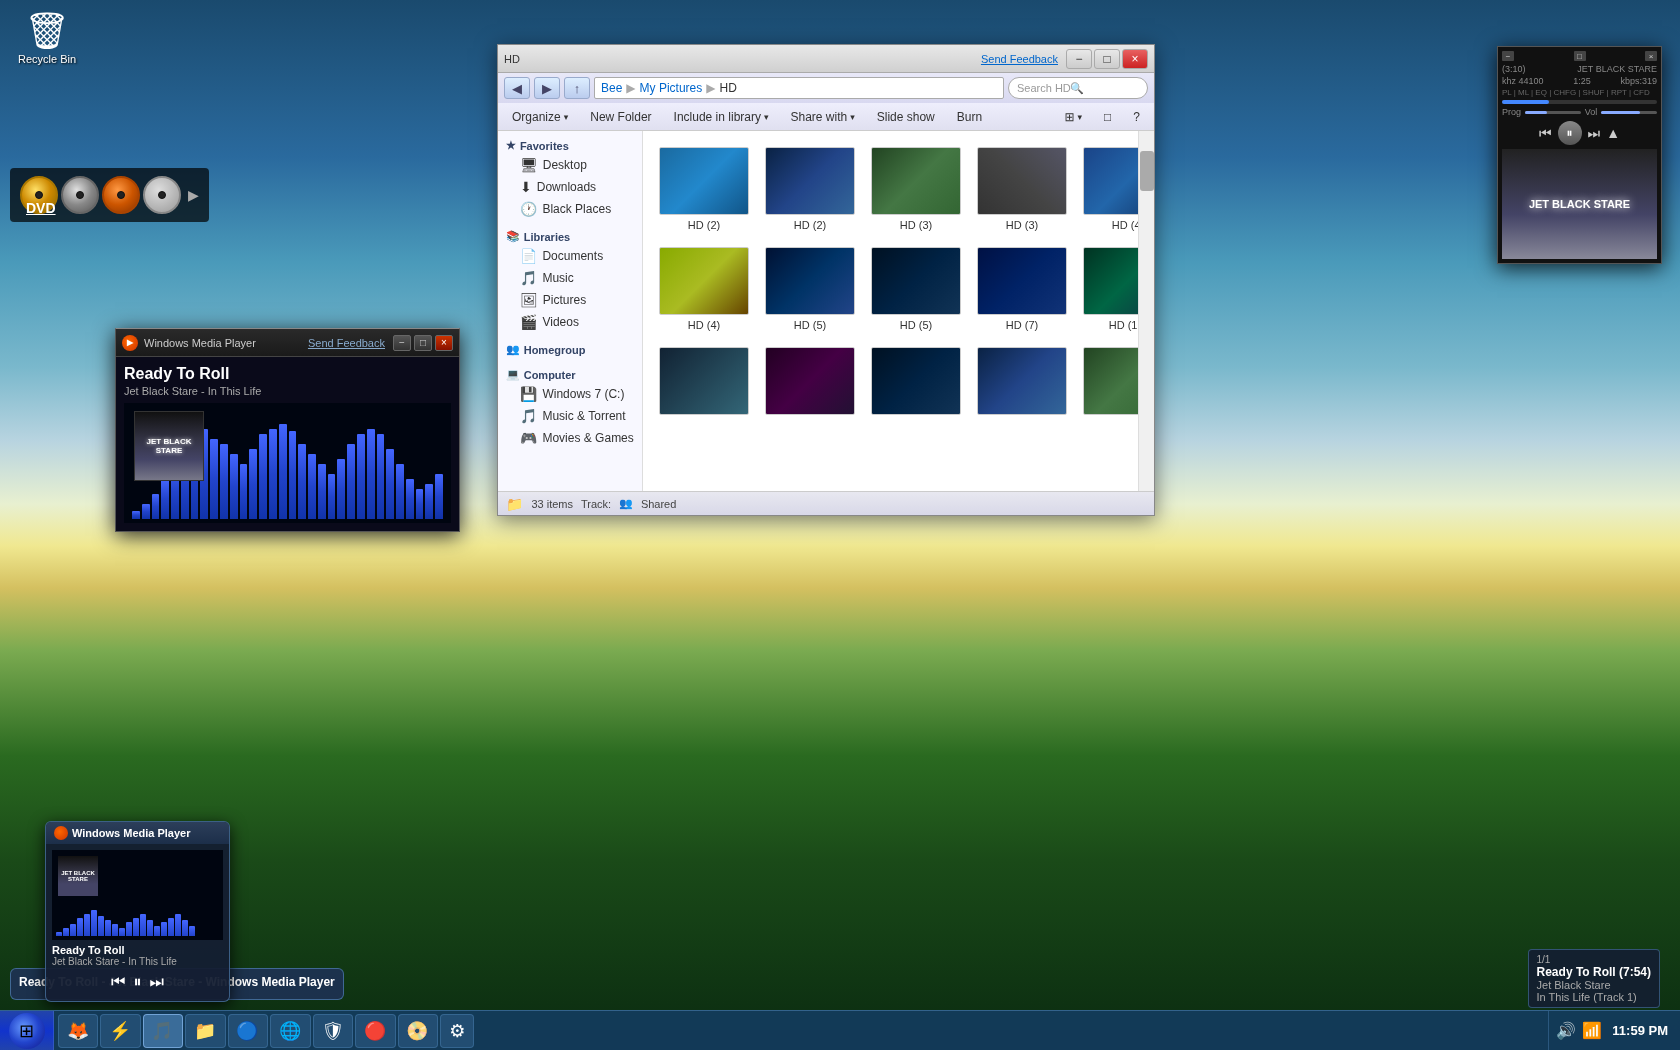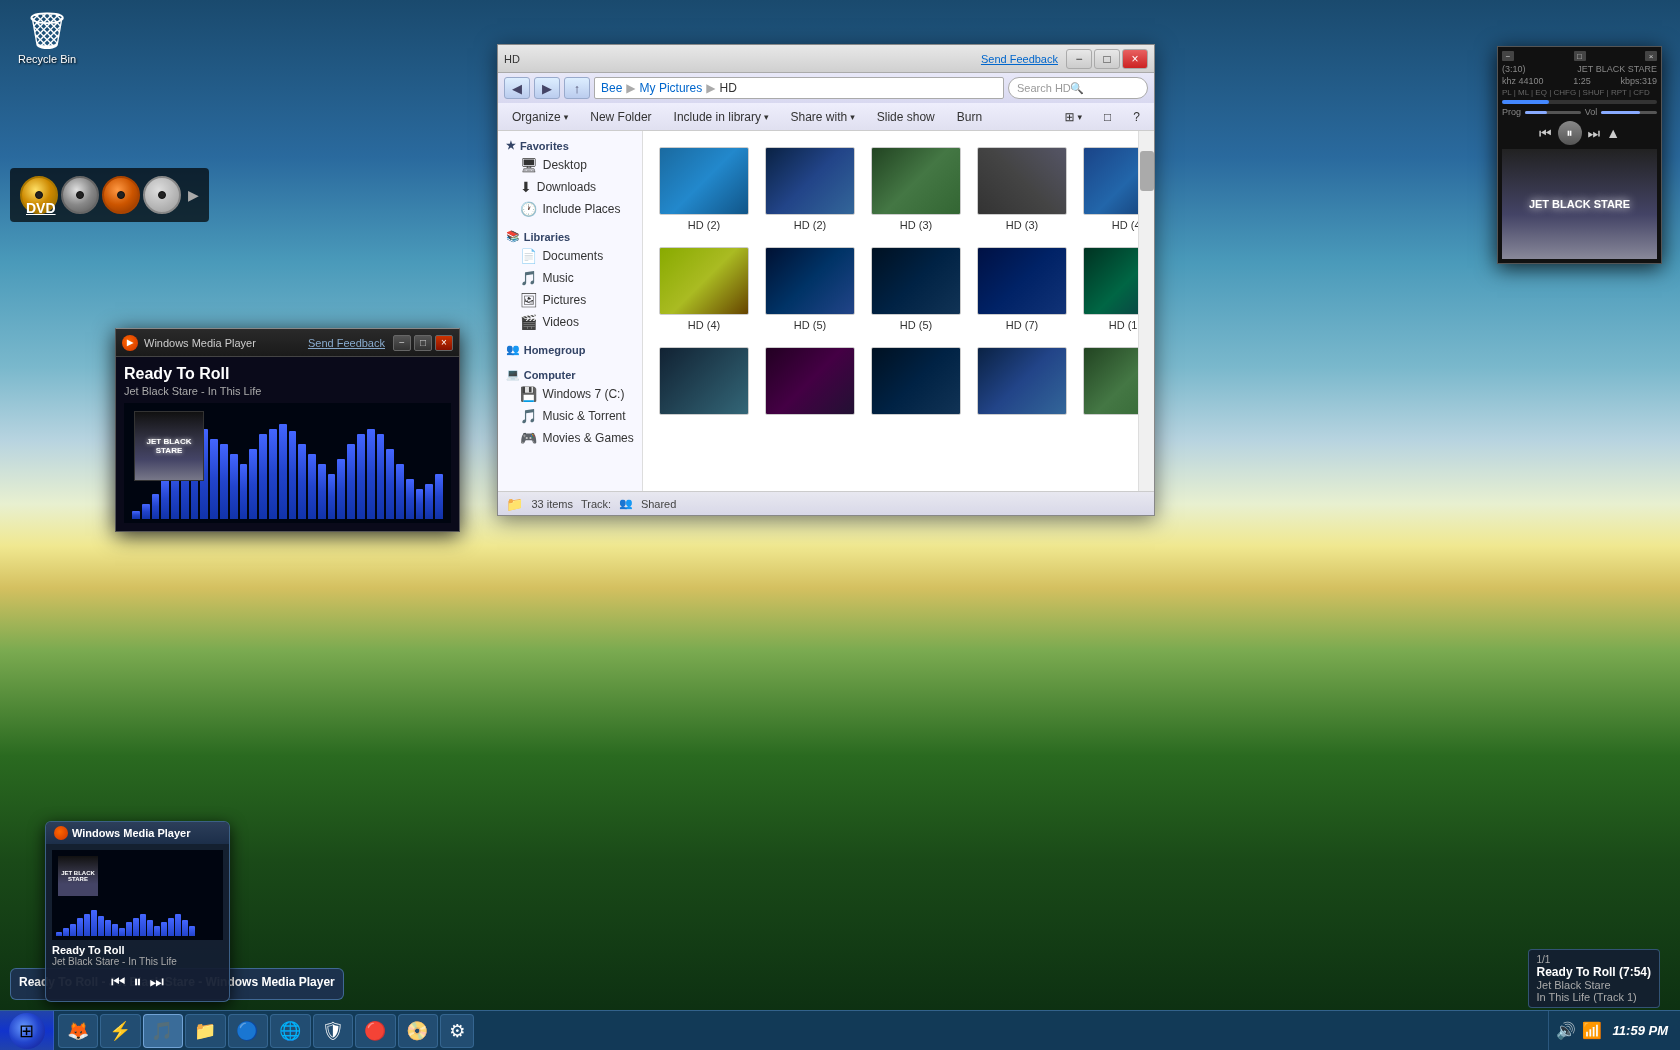--- a/index.html
+++ b/index.html
@@ -672,21 +672,20 @@
     .tray-icon {
       font-size: 16px;
       cursor: pointer;
       color: white;
     }
     .tray-time-area {
       text-align: center;
       color: white;
       font-size: 11px;
       padding: 0 4px;
-      font-style: italic;
     }
     .tray-time { font-size: 13px; font-weight: bold; }
 
     
     #taskbar-tooltip {
       position: absolute;
       bottom: 50px;
       left: 10px;
       background: rgba(30,50,80,0.95);
       border: 1px solid rgba(100,160,220,0.5);
@@ -950,21 +949,21 @@
       <div class="sidebar-item">
         <span class="sidebar-item-icon">🖥</span>
         <span>Desktop</span>
       </div>
       <div class="sidebar-item">
         <span class="sidebar-item-icon">⬇</span>
         <span>Downloads</span>
       </div>
       <div class="sidebar-item">
         <span class="sidebar-item-icon">🕐</span>
-        <span>Include Places</span>
+        <span>Black Places</span>
       </div>
       <div class="sidebar-divider"></div>
       <div class="sidebar-section-header">
         <span>📚</span>
         <span>Libraries</span>
       </div>
       <div class="sidebar-item">
         <span class="sidebar-item-icon">📄</span>
         <span>Documents</span>
       </div>

